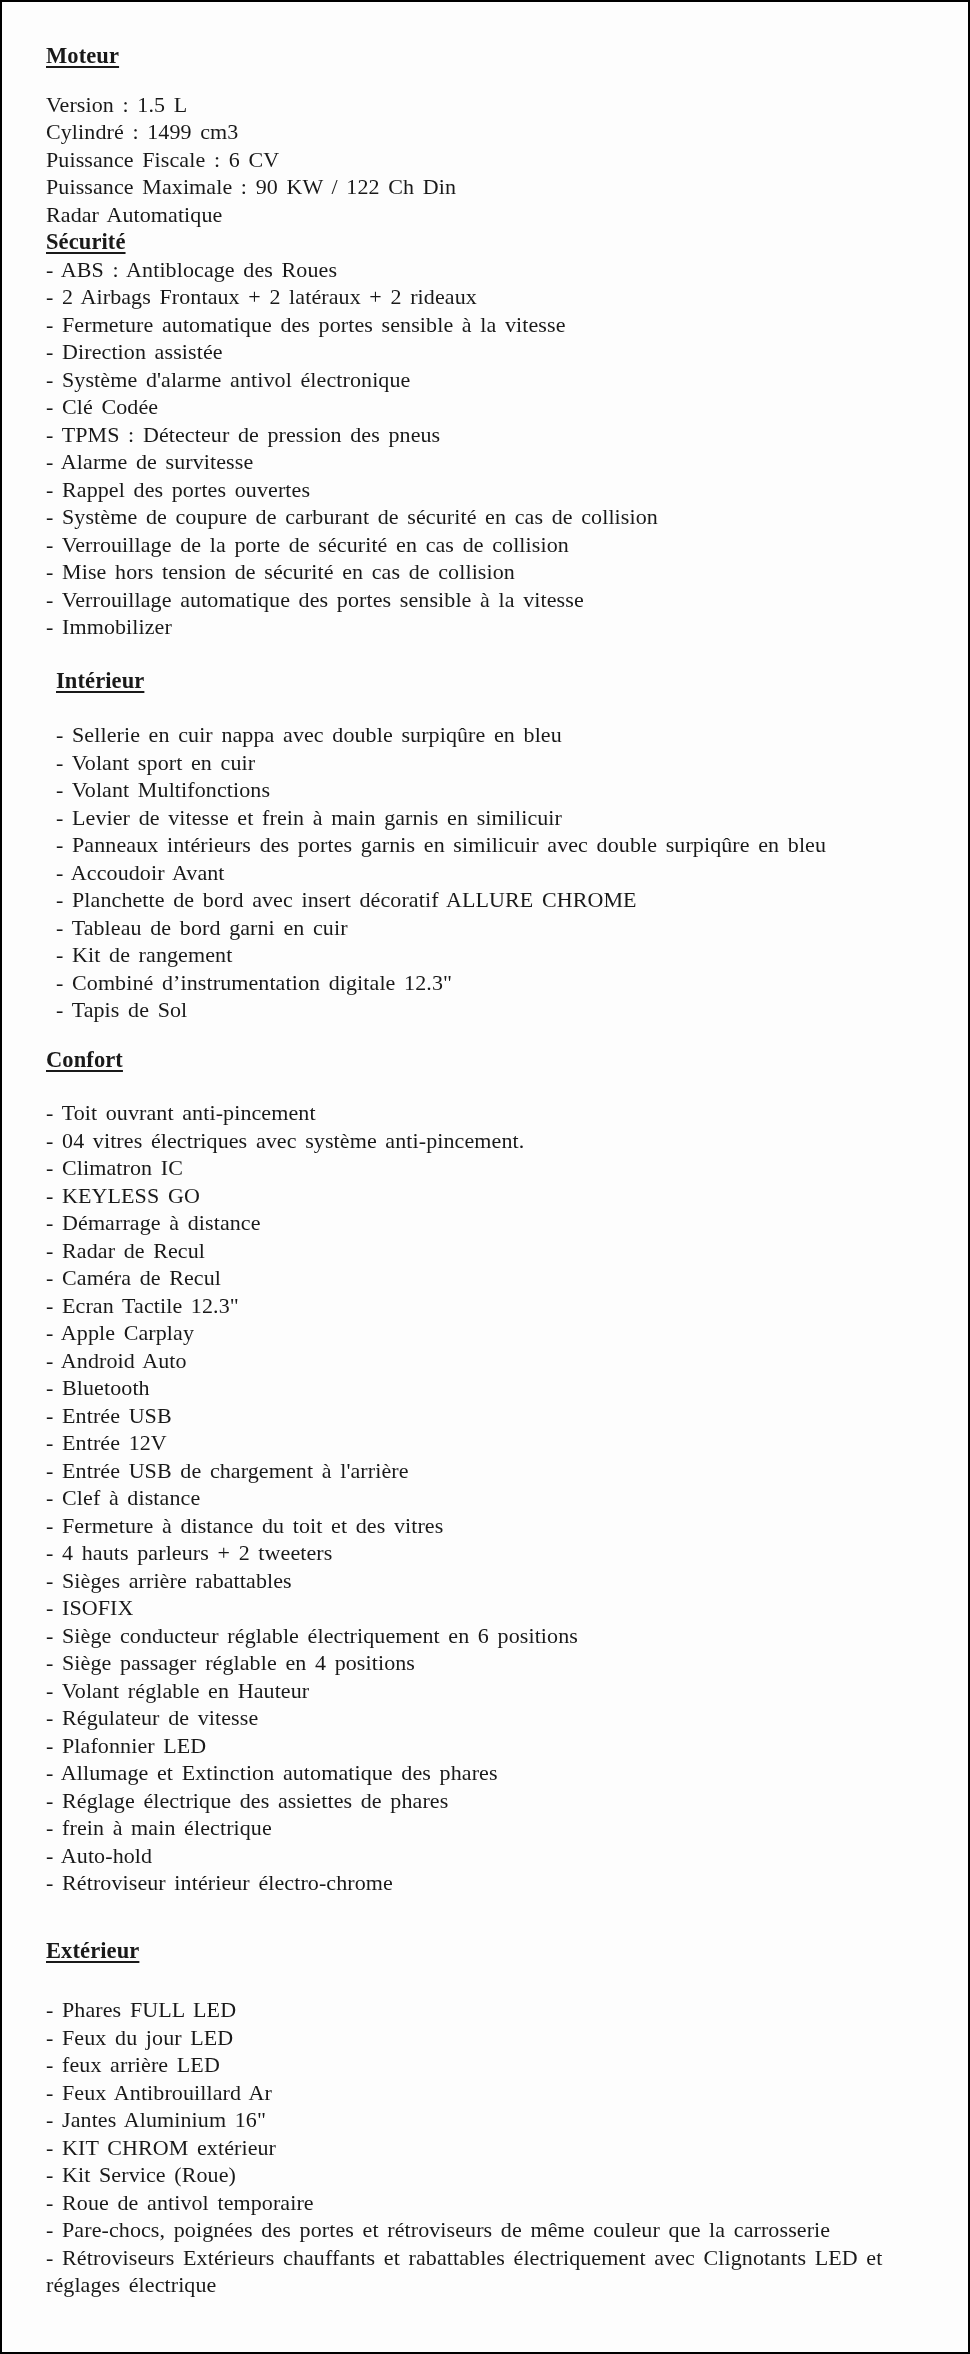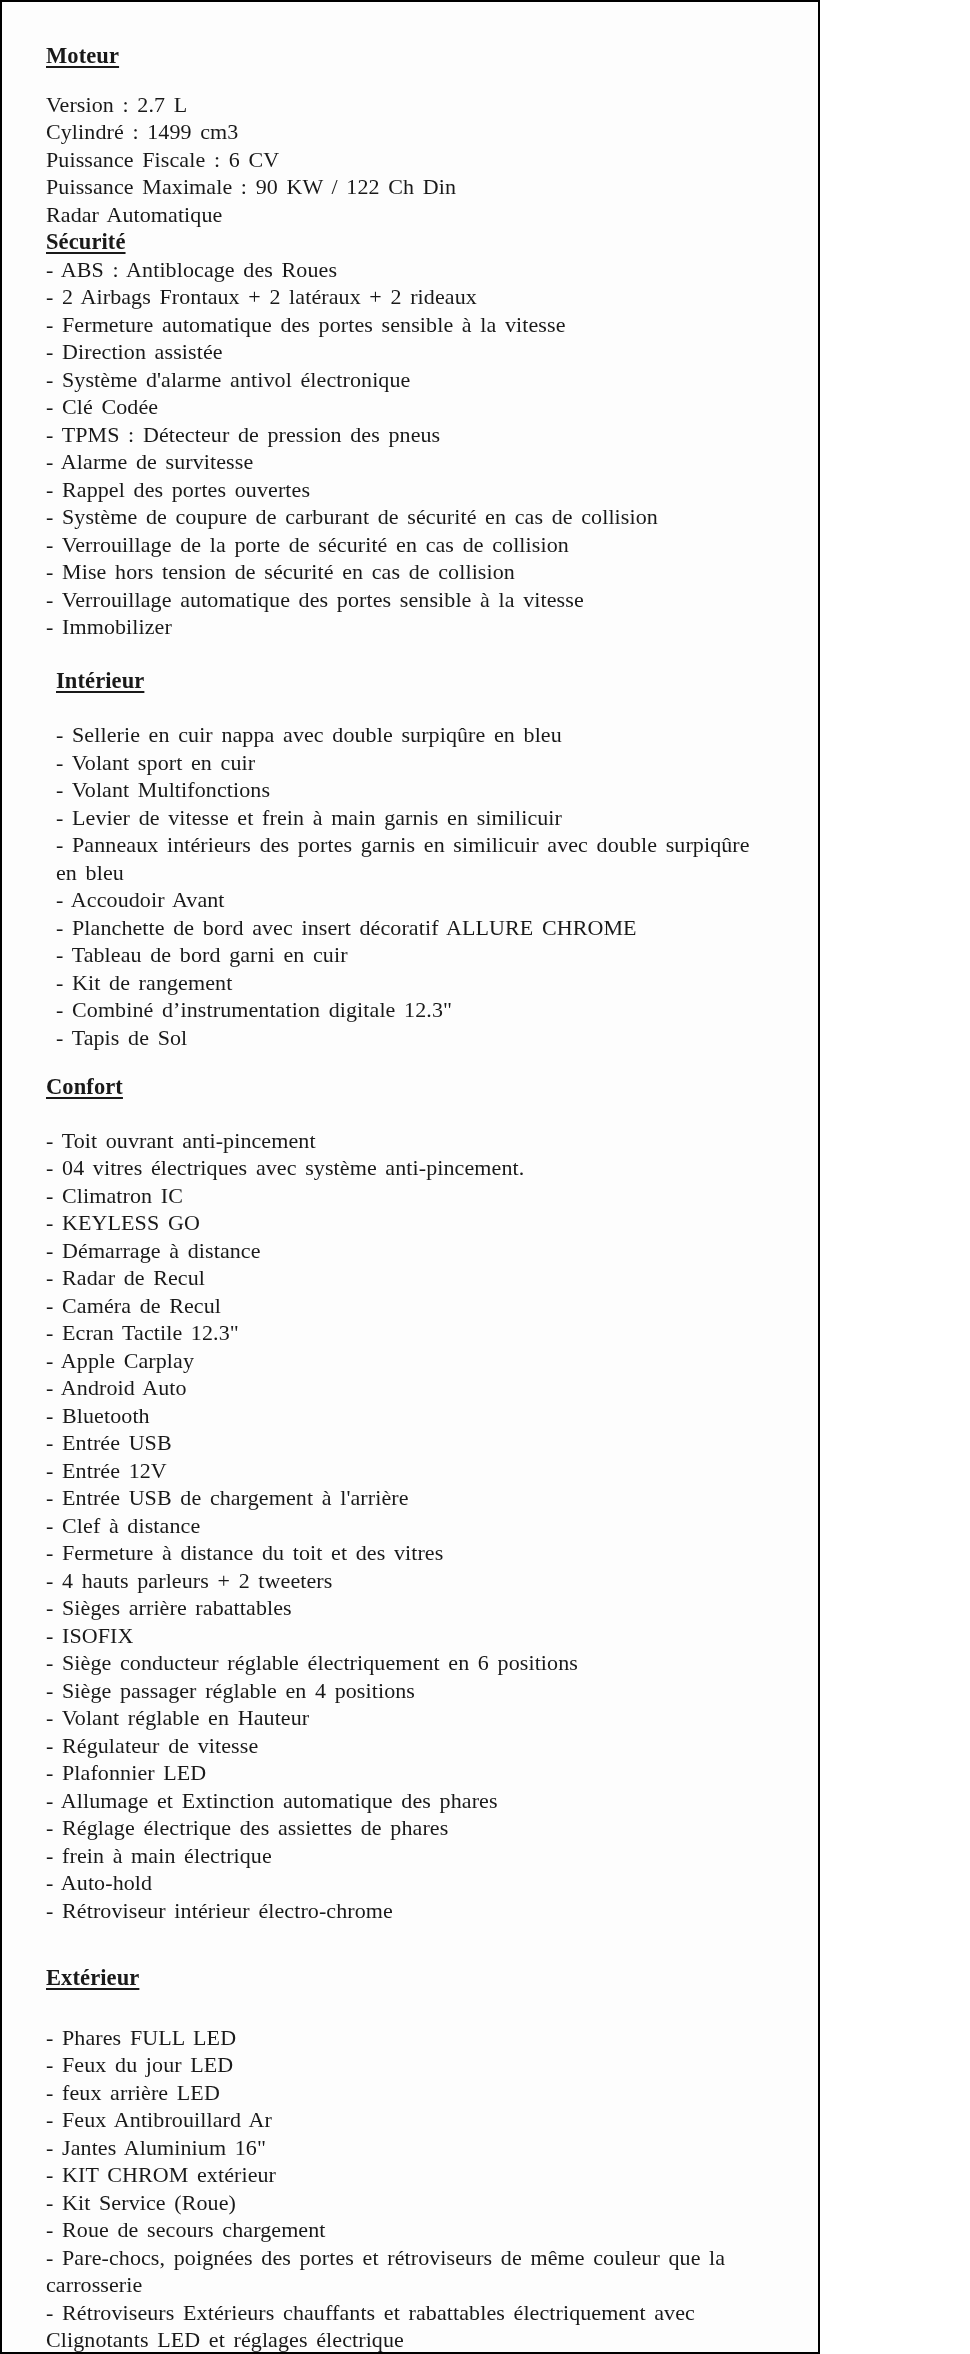--- a/index.html
+++ b/index.html
@@ -2,21 +2,21 @@
 <html><head>
 <meta charset="utf-8">
 <style>
   html, body {
     margin: 0;
     padding: 0;
     background: #ffffff;
   }
   .page {
     position: relative;
-    width: 820px;
+    width: 970px;
     height: 2354px;
     box-sizing: border-box;
     background: #fdfdfd;
     border: 2px solid #000000;
     overflow: hidden;
     font-family: "Liberation Serif", "DejaVu Serif", serif;
     color: #191919;
   }
   .content {
     padding: 40px 58px 0 44px;
@@ -49,21 +49,21 @@
   .sec-exterieur          { margin-top: 40px; }
   .sec-exterieur .heading { margin-bottom: 32px; }
 </style>
 </head>
 <body>
 
 <div class="page">
   <div class="content" id="content">
       <section class="sec sec-moteur">
         <h2 class="heading">Moteur</h2>
-        <div class="line">Version : 2.7 L</div>
+        <div class="line">Version : 1.5 L</div>
         <div class="line">Cylindré : 1499 cm3</div>
         <div class="line">Puissance Fiscale : 6 CV</div>
         <div class="line">Puissance Maximale : 90 KW /  122 Ch Din</div>
         <div class="line">Radar Automatique</div>
       </section>
       <section class="sec sec-securite">
         <h2 class="heading">Sécurité</h2>
         <div class="line">- ABS : Antiblocage des Roues</div>
         <div class="line">- 2 Airbags Frontaux + 2 latéraux + 2 rideaux</div>
         <div class="line">- Fermeture automatique des portes sensible à la vitesse</div>
@@ -127,18 +127,18 @@
       </section>
       <section class="sec sec-exterieur">
         <h2 class="heading">Extérieur</h2>
         <div class="line">- Phares FULL LED</div>
         <div class="line">- Feux du jour LED</div>
         <div class="line">- feux arrière LED</div>
         <div class="line">- Feux Antibrouillard Ar</div>
         <div class="line">- Jantes Aluminium 16"</div>
         <div class="line">- KIT CHROM extérieur</div>
         <div class="line">- Kit Service (Roue)</div>
-        <div class="line">- Roue de secours chargement</div>
+        <div class="line">- Roue de antivol temporaire</div>
         <div class="line">- Pare-chocs, poignées des portes et rétroviseurs de même couleur que la carrosserie</div>
         <div class="line">- Rétroviseurs Extérieurs chauffants et rabattables électriquement avec Clignotants LED et réglages électrique</div>
       </section>
     </div>
 </div>
 
 </body></html>

